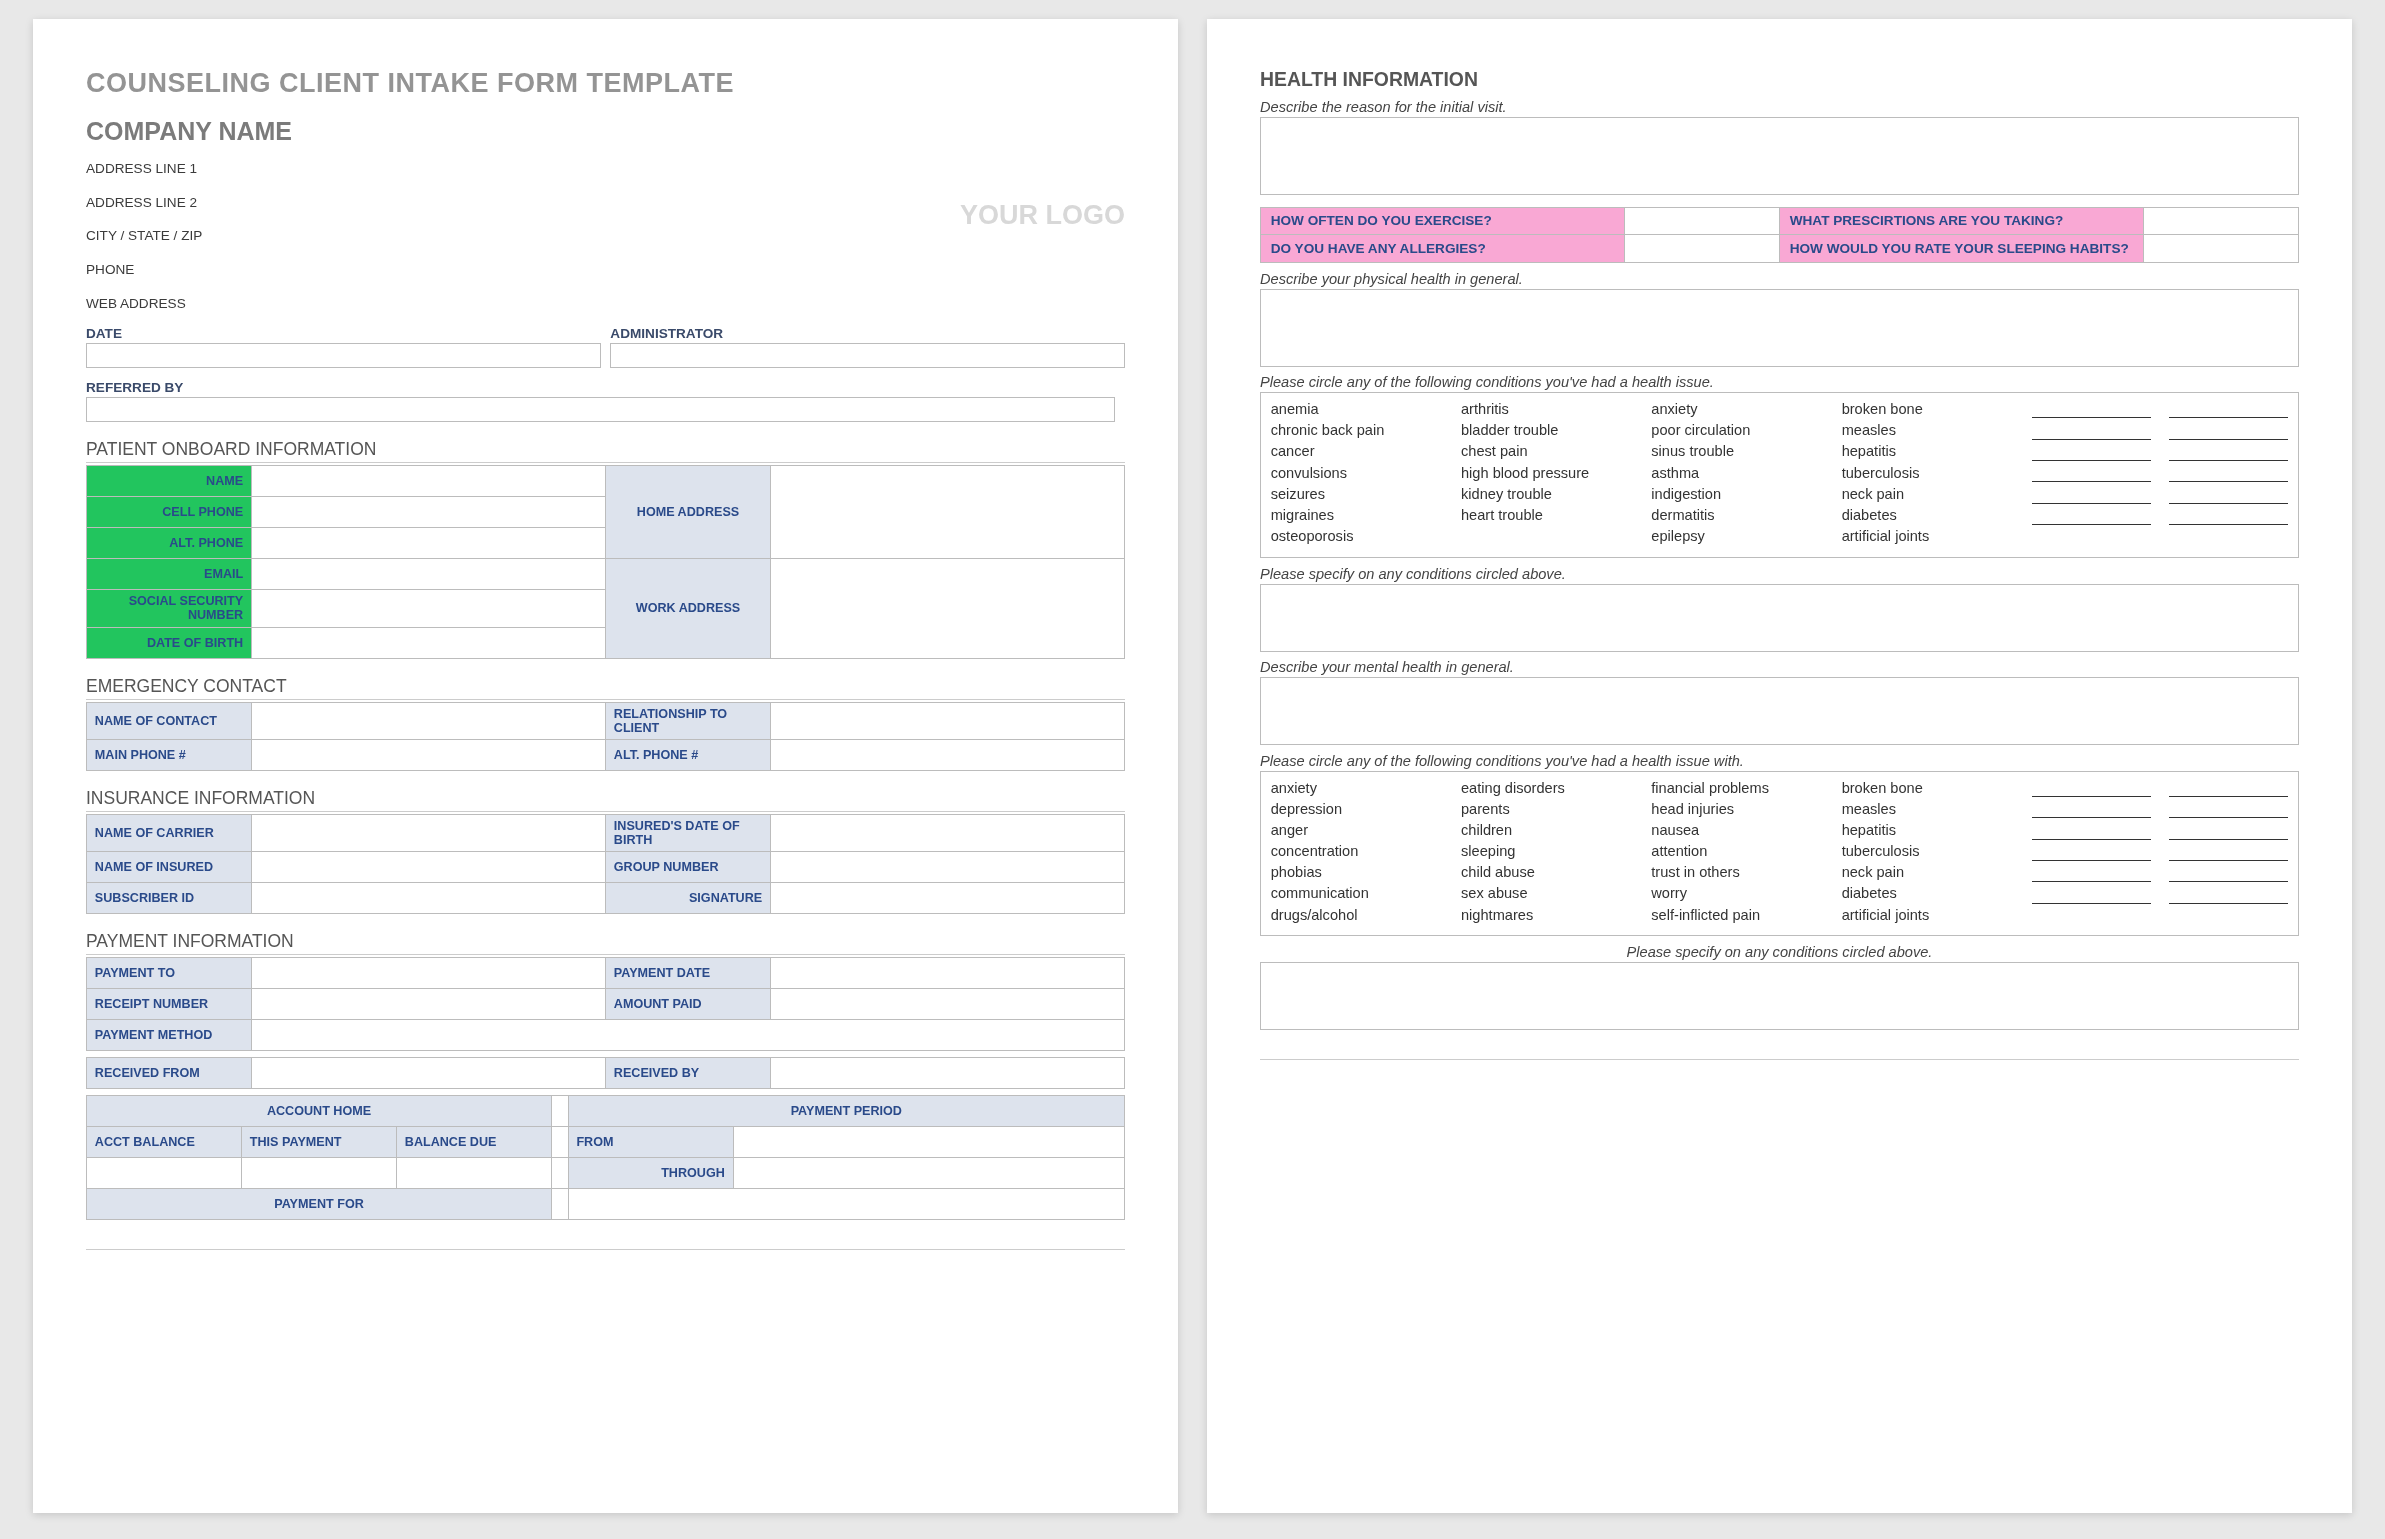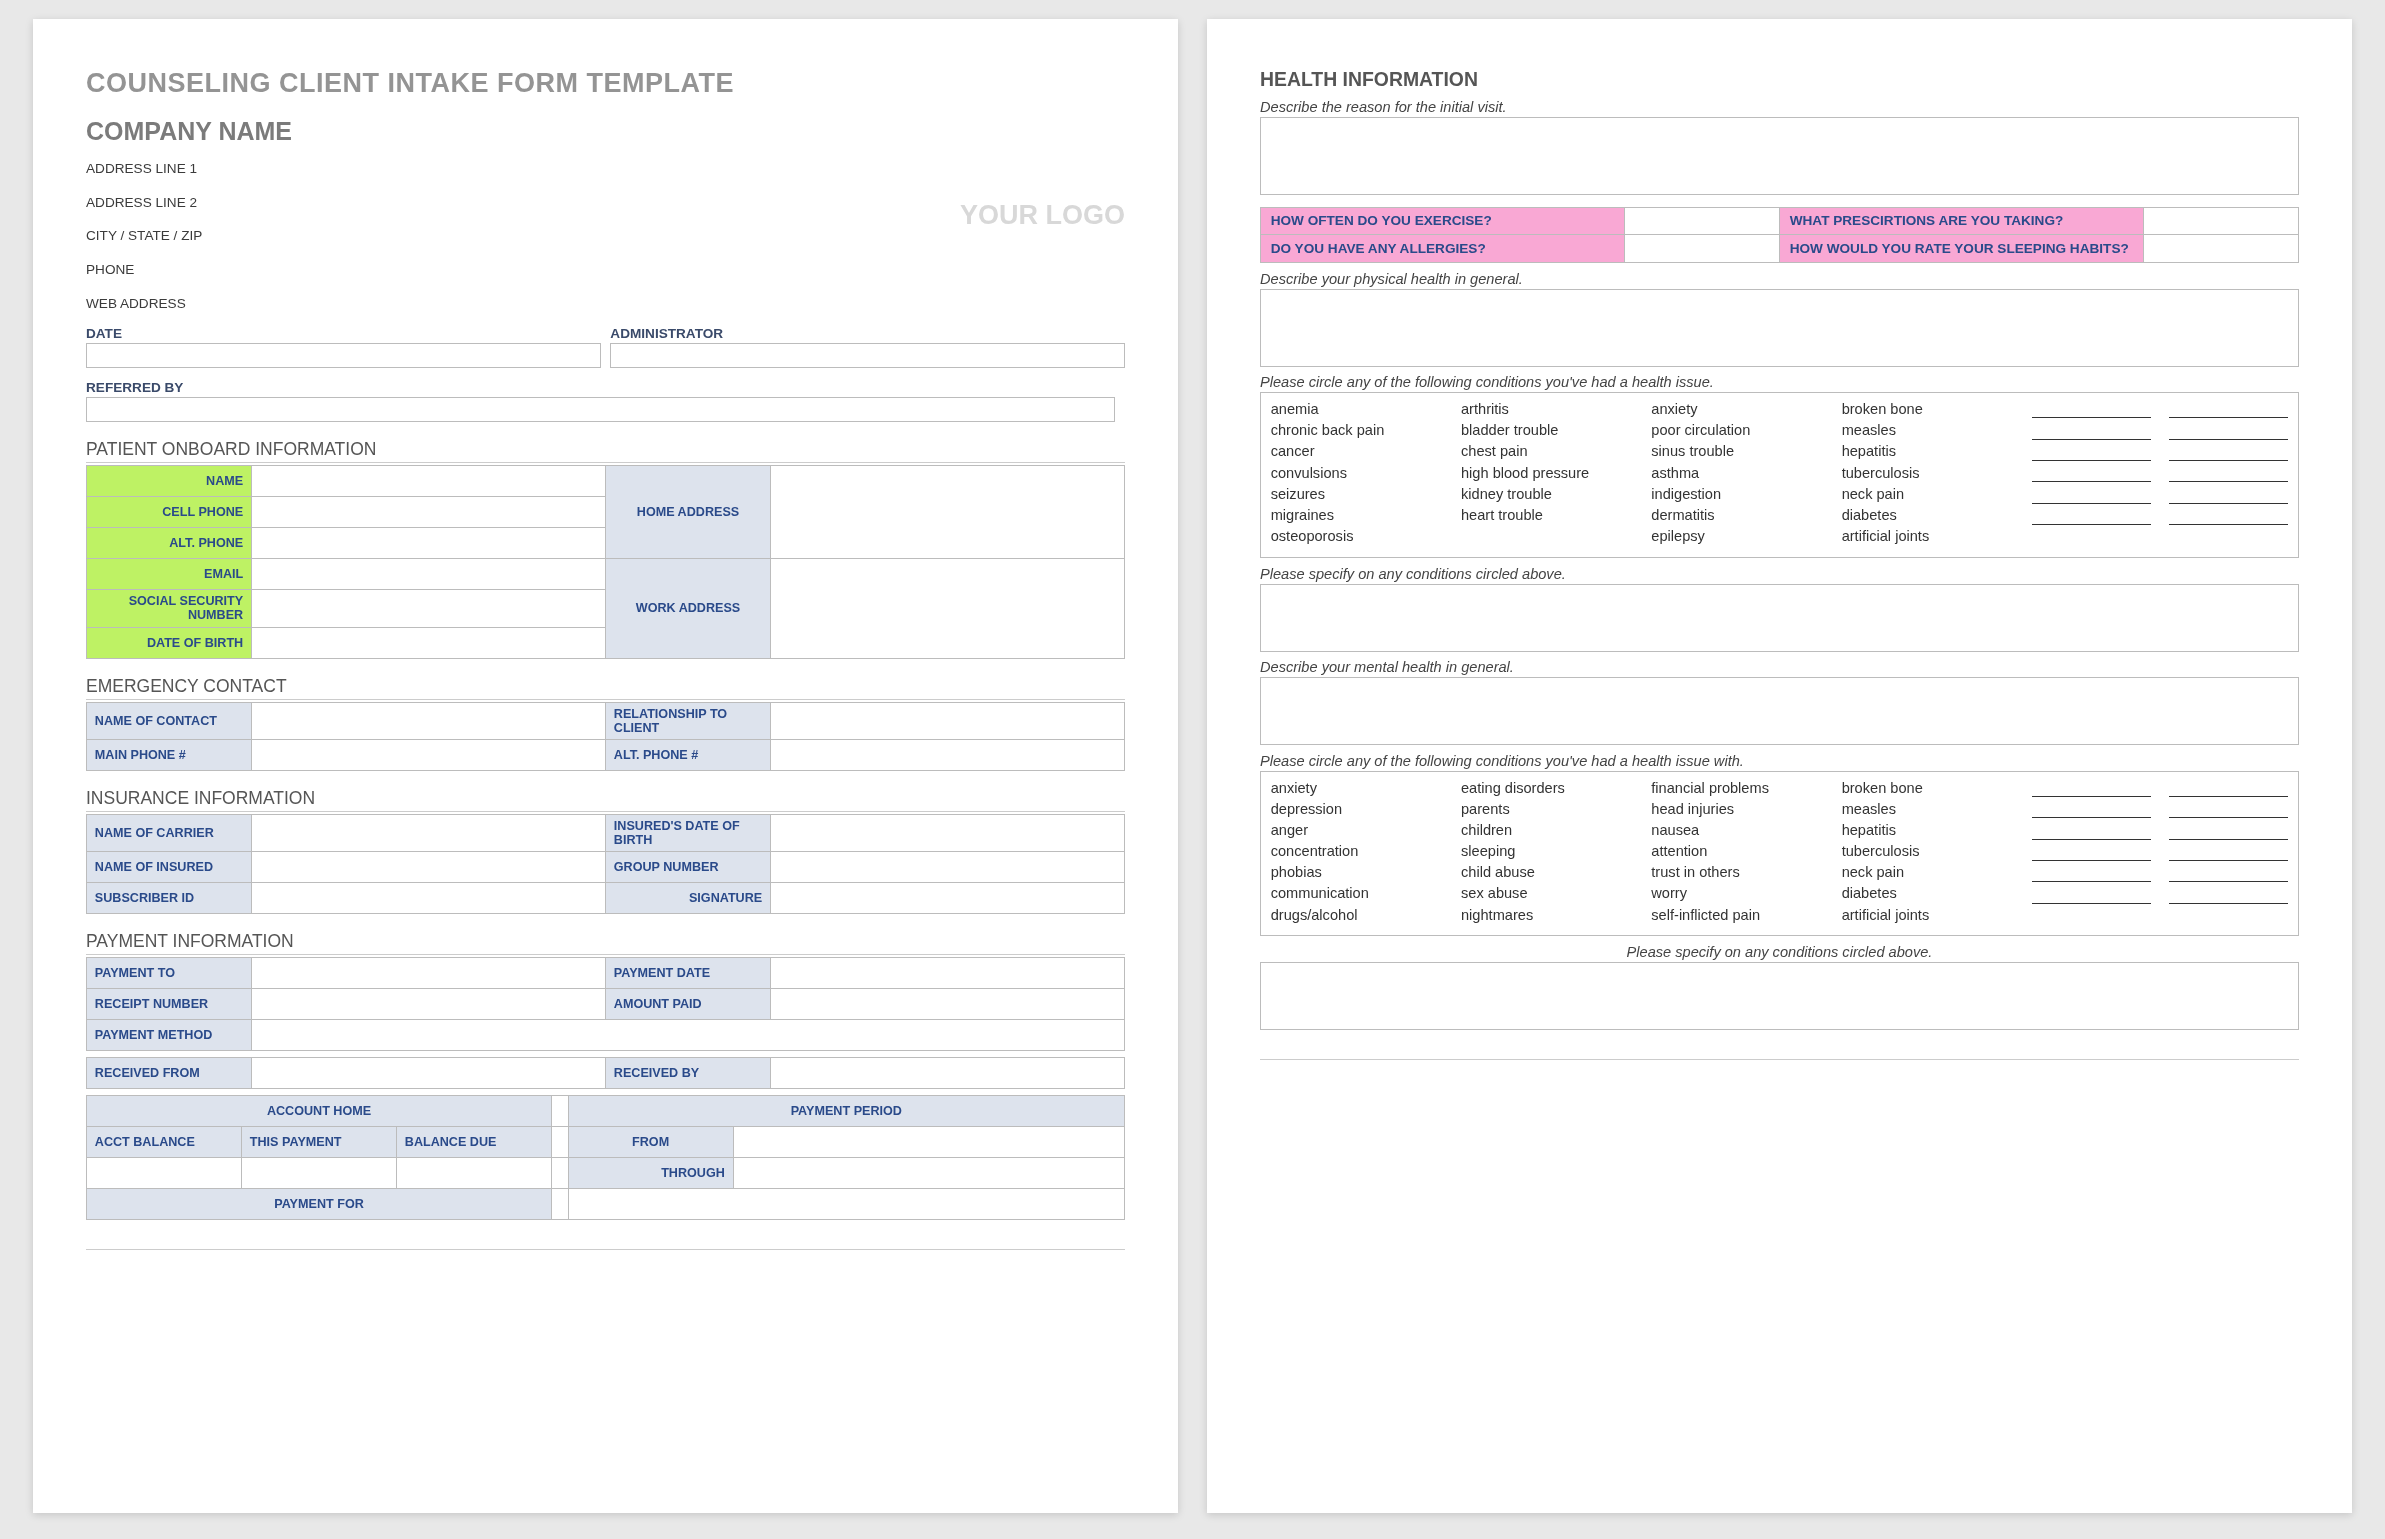--- a/index.html
+++ b/index.html
@@ -82,21 +82,21 @@
     border-collapse: collapse;
   }
   table.form-table td {
     border: 1px solid #bcbcbc;
     font-size: 12.6px;
     padding: 3.9px 7.8px;
     height: 31px;
     vertical-align: middle;
   }
   td.lbl {
-    background: #bef264;
+    background: #22c55e;
     color: #2a4a8a;
     font-weight: bold;
     text-align: right;
     width: 165px;
   }
   td.lbl-left {
     background: #dde3ed;
     color: #2a4a8a;
     font-weight: bold;
     text-align: left;
@@ -338,21 +338,21 @@
         <tr>
       <td class="lbl-center" colspan="3">ACCOUNT HOME</td>
       <td class="gap"></td>
       <td class="lbl-center" colspan="2">PAYMENT PERIOD</td>
     </tr>
     <tr>
       <td class="lbl-left" style="width:155px">ACCT BALANCE</td>
       <td class="lbl-left" style="width:155px">THIS PAYMENT</td>
       <td class="lbl-left" style="width:155px">BALANCE DUE</td>
       <td class="gap"></td>
-      <td class="lbl-left" style="width:116px;text-align:center">FROM</td>
+      <td class="lbl-left" style="width:116px;text-align:left">FROM</td>
       <td class="val"></td>
     </tr>
     <tr>
       <td class="val"></td>
       <td class="val"></td>
       <td class="val"></td>
       <td class="gap"></td>
       <td class="lbl-left" style="text-align:right">THROUGH</td>
       <td class="val"></td>
     </tr>

